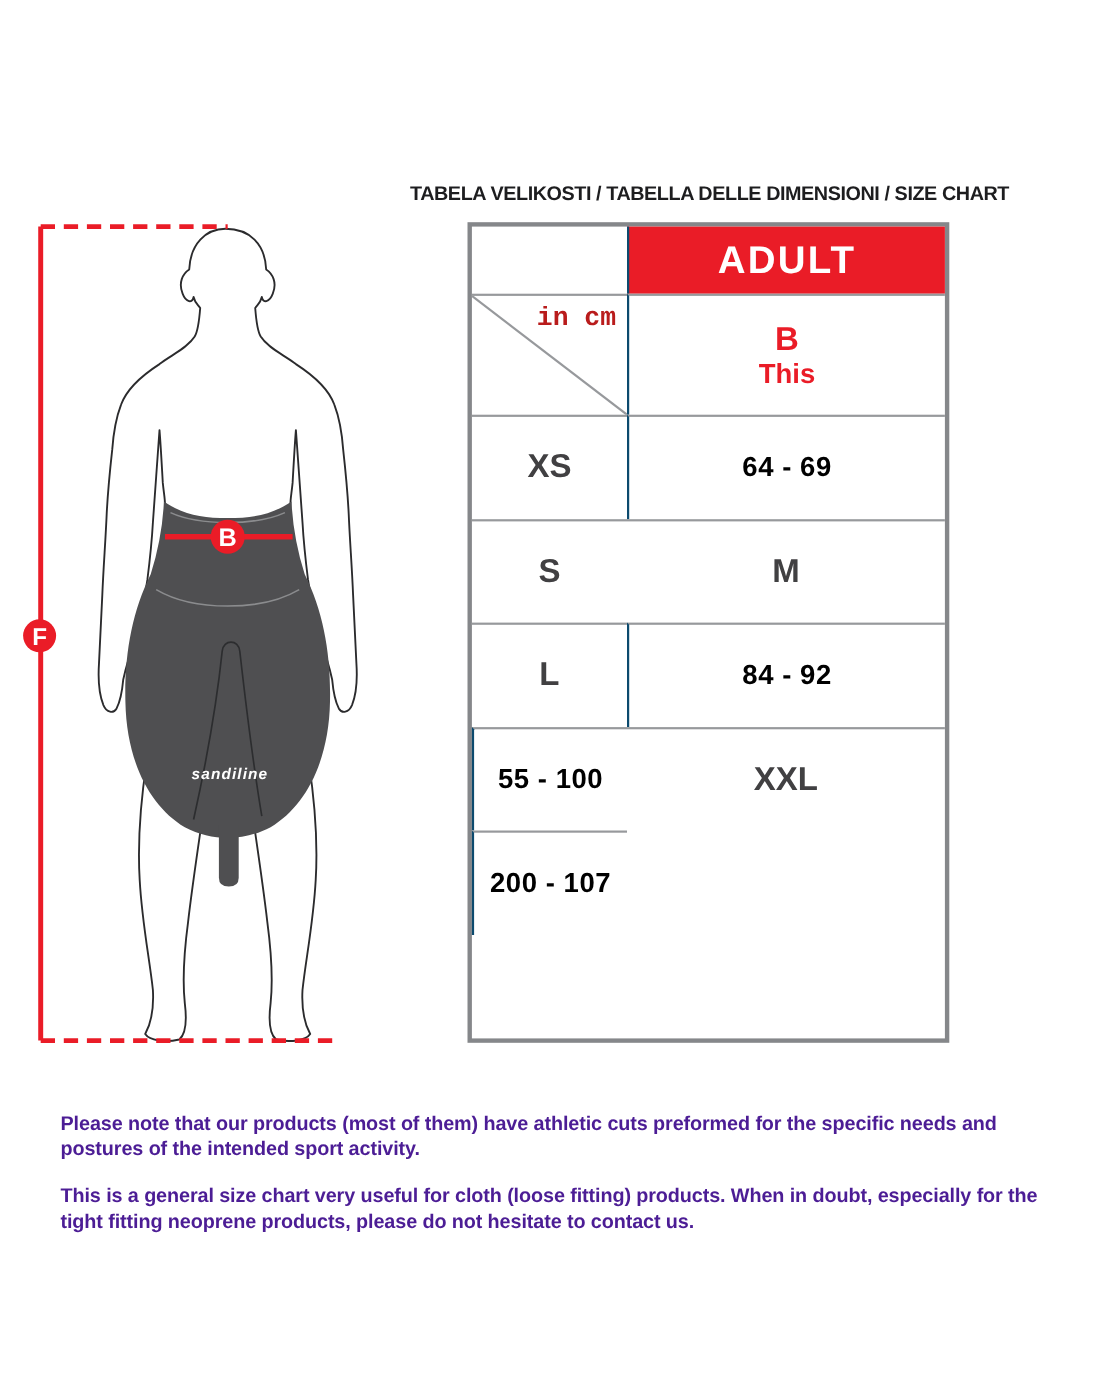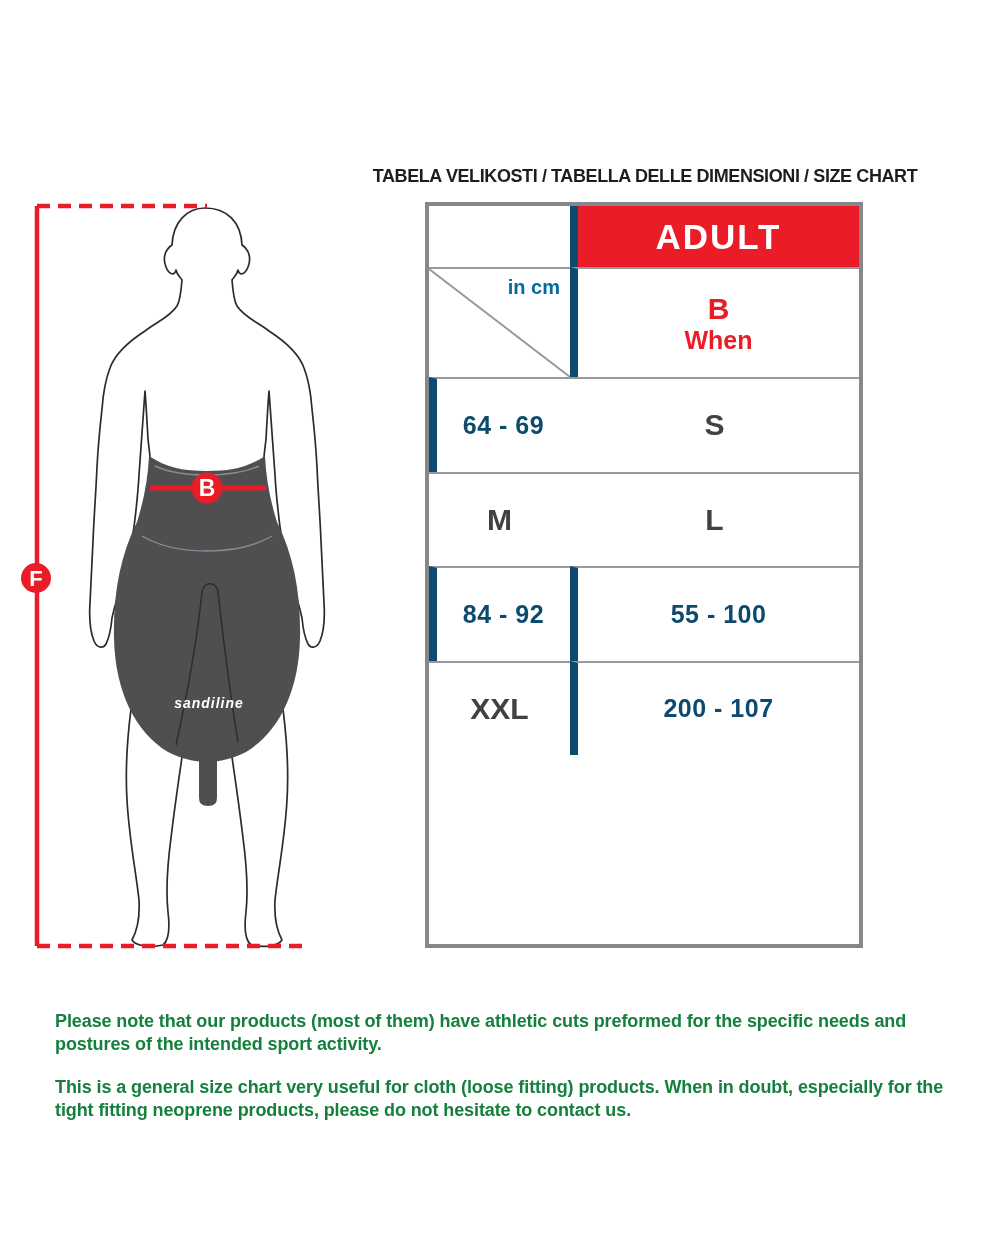--- a/index.html
+++ b/index.html
@@ -16,31 +16,31 @@
   
   .figure-wrap{position:absolute;left:20px;top:195px;width:380px;height:765px;}
   
   .size-table{
     position:absolute;left:425px;top:202px;width:438px;height:746px;
     box-sizing:border-box;border:4px solid #85878a;background:#fff;
     display:grid;grid-template-columns:141px 1fr;grid-template-rows:61px 110px repeat(6,1fr);
   }
   .c{display:flex;align-items:center;justify-content:center;box-sizing:border-box;position:relative;}
   .bt{border-top:2px solid #97999c;}
-  .bl{border-left:8px solid #0c4a6e;}
+  .bl{border-left:2px solid #0c4a6e;}
   .adult-cell{background:#ea1c27;color:#fff;font-weight:bold;font-size:35px;letter-spacing:2px;}
   .unit-cell .diag{position:absolute;left:0;top:0;width:100%;height:100%;}
-  .unit-label{position:absolute;top:7px;right:10px;font-size:20px;font-weight:600;color:#0369a1;}
+  .unit-label{position:absolute;top:7px;right:10px;font-size:24px;font-weight:600;color:#b91c1c;font-family:Liberation Mono, monospace;}
   .measure-cell{flex-direction:column;gap:2px;color:#ea1c27;font-weight:bold;}
   .measure-code{font-size:30px;line-height:1.05;}
   .measure-name{font-size:25px;line-height:1.05;}
   .size-cell{font-size:30px;font-weight:bold;color:#414042;}
-  .value-cell{font-size:25px;font-weight:bold;color:#0c4a6e;letter-spacing:0.5px;}
+  .value-cell{font-size:25px;font-weight:bold;color:#000000;letter-spacing:0.5px;}
   
-  .notes{position:absolute;left:55px;top:1010px;width:890px;color:#15803d;}
+  .notes{position:absolute;left:55px;top:1010px;width:890px;color:#4c1d95;}
   .notes p{margin:0;font-size:18px;font-weight:bold;line-height:23px;letter-spacing:-0.1px;}
   .notes p + p{margin-top:20px;}
 </style>
 </head>
 <body>
 
 <div class="page">
 
   <div class="page-title">TABELA VELIKOSTI / TABELLA DELLE DIMENSIONI / SIZE CHART</div>
 
@@ -157,23 +157,24 @@
     <div class="c bl adult-cell">ADULT</div>
 
     <div class="c bt unit-cell">
       <svg class="diag" viewBox="0 0 139 108" preserveAspectRatio="none" xmlns="http://www.w3.org/2000/svg">
         <line x1="0" y1="0" x2="139" y2="108" stroke="#97999c" stroke-width="2" vector-effect="non-scaling-stroke"></line>
       </svg>
       <span class="unit-label">in cm</span>
     </div>
     <div class="c bt bl measure-cell">
       <div class="measure-code">B</div>
-      <div class="measure-name">When</div>
+      <div class="measure-name">This</div>
     </div>
 
+    <div class="c bt size-cell">XS</div>
     <div class="c bt bl value-cell">64 - 69</div>
 
     <div class="c bt size-cell">S</div>
 
     <div class="c bt size-cell">M</div>
 
     <div class="c bt size-cell">L</div>
     <div class="c bt bl value-cell">84 - 92</div>
 
     <div class="c bt bl value-cell">55 - 100</div>

